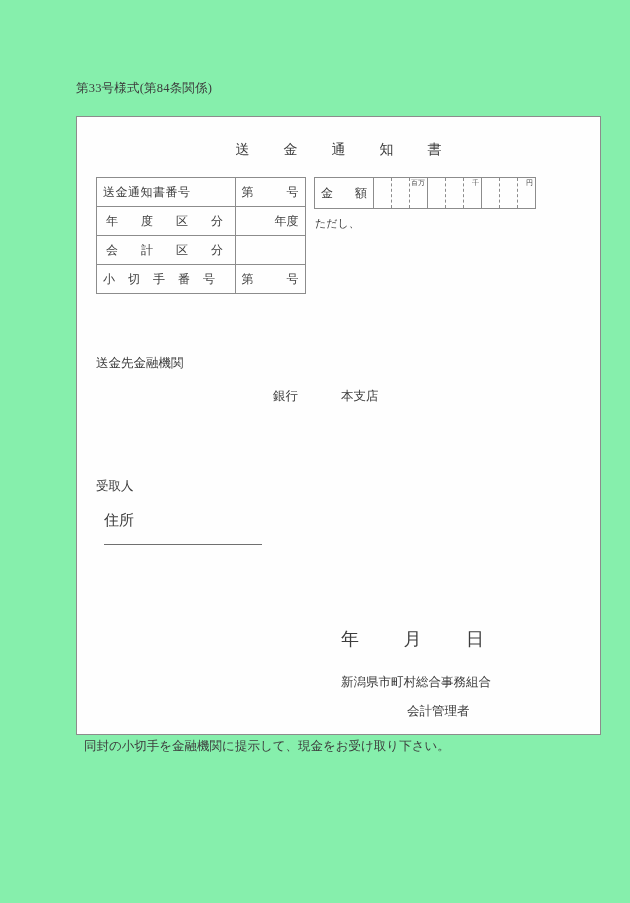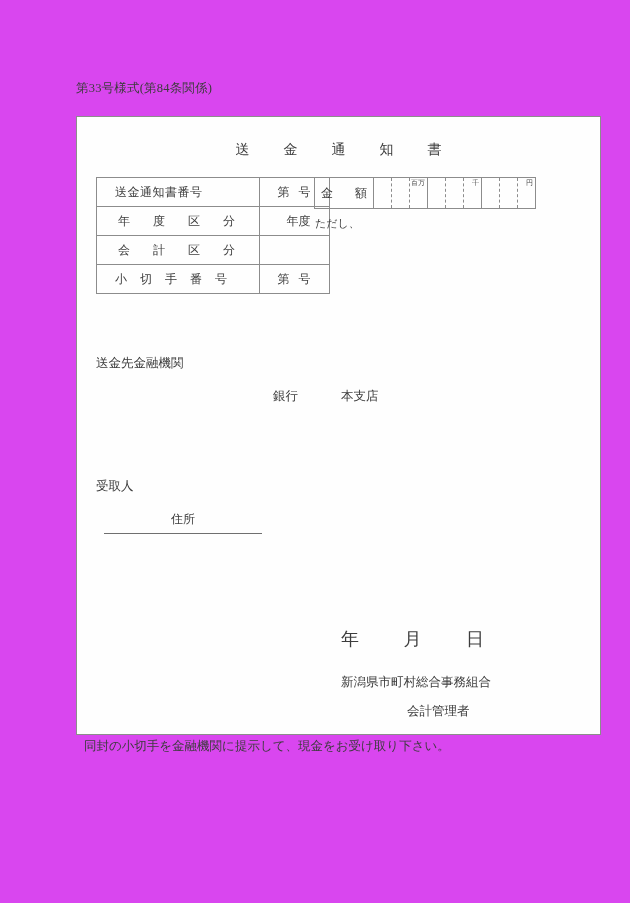--- a/index.html
+++ b/index.html
@@ -15,21 +15,21 @@
     font-family: "Liberation Serif", "DejaVu Serif", serif;
     color: #3c3c3c;
     overflow: hidden;
   }
 
   .page {
     position: absolute;
     left: 0; top: 0;
     width: 630px;
     height: 903px;
-    background: #d946ef;
+    background: #86efac;
   }
 
   
   .form-number {
     position: absolute;
     left: 76px;
     top: 80px;
     font-size: 12.5px;
     letter-spacing: 0.2px;
     white-space: nowrap;
@@ -65,21 +65,21 @@
     position: absolute;
     left: 19px;
     top: 60px;
     border-collapse: collapse;
     table-layout: fixed;
   }
   .info-table td {
     border: 1px solid #8c8c8c;
     height: 29px;
     font-size: 12px;
-    padding: 0 18px;
+    padding: 0 6px;
     box-sizing: border-box;
     vertical-align: middle;
     white-space: nowrap;
   }
   .info-table td.label {
     width: 102px;
     letter-spacing: 0.5px;
   }
   .info-table td.label.spread {
     letter-spacing: 5.5px;
@@ -182,24 +182,23 @@
     left: 19px;
     top: 361px;
     font-size: 12.5px;
     white-space: nowrap;
   }
   .field-row {
     position: absolute;
     left: 27px;
     width: 158px;
     border-bottom: 1px solid #6f6f6f;
-    font-size: 12px;
-    padding-bottom: 5px;
-    white-space: nowrap;
-    text-align: center;
+    font-size: 15px;
+    padding-bottom: 14px;
+    white-space: nowrap;
   }
   .field-address { top: 394px; }
   .field-name    { top: 425px; }
 
   
   .date-line {
     position: absolute;
     left: 264px;
     top: 510px;
     font-size: 18px;

